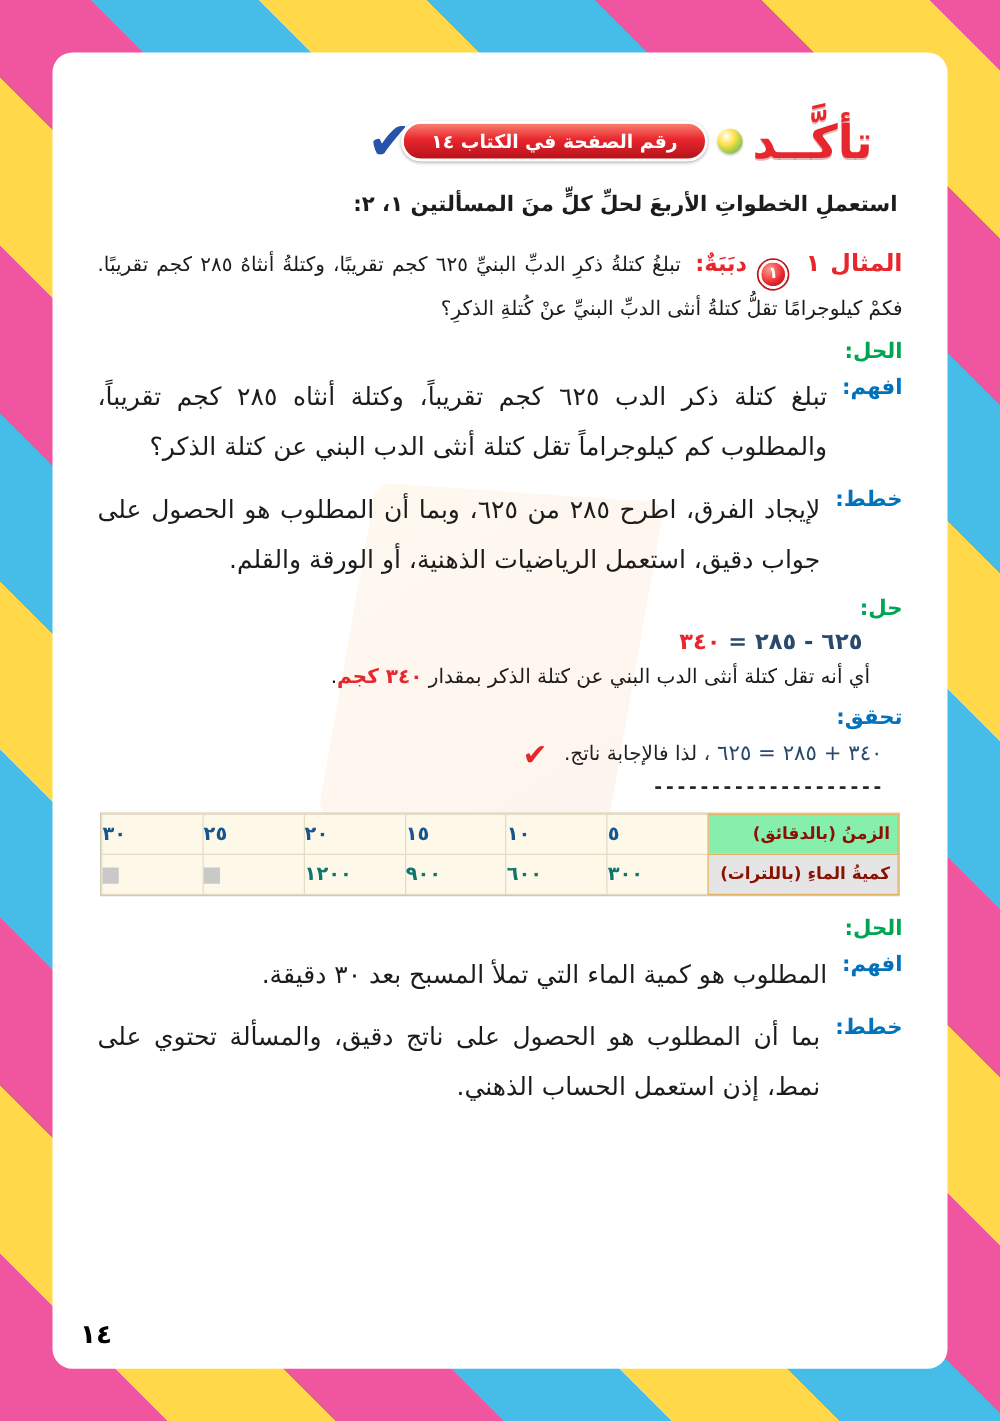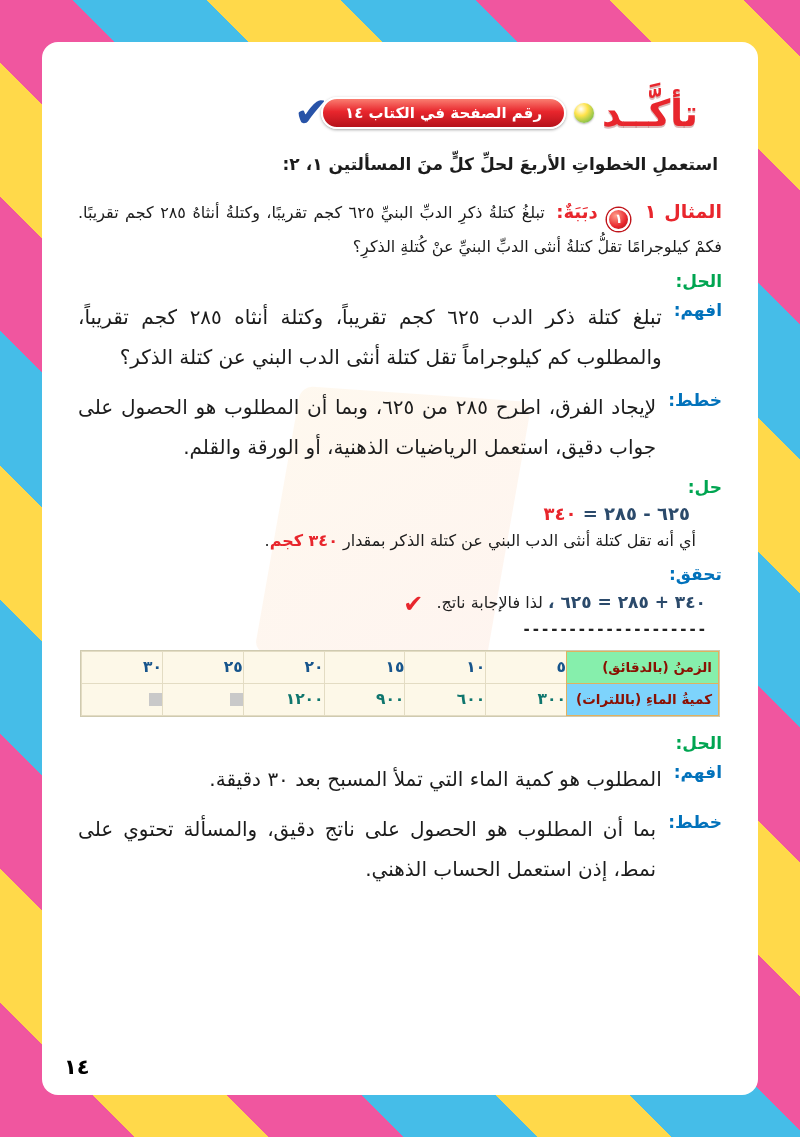--- a/index.html
+++ b/index.html
@@ -47,34 +47,34 @@
   .green{color:#00a551}
   .blue{color:#0272bb}
   .sol-label{margin:4px 0 6px}
   .step{display:flex;gap:12px;align-items:flex-start;margin:4px 0 10px}
   .step .lbl{flex:0 0 auto;padding-top:3px}
   .step p{flex:1;font-size:20px;line-height:2;text-align:justify}
   .eq{width:max-content;font-size:18px;font-weight:bold;color:#2b4a6b;margin:2px 32px 2px 0}
   .red-val{color:#e8262d;font-weight:bold}
   .conclusion{font-size:16px;line-height:1.9;padding-right:26px;margin:2px 0 8px}
   .check-line{width:max-content;margin:4px 16px 2px 0;font-size:16px}
-  .check-line .eq-part{font-weight:bold;color:#2b4a6b;font-size:17px}
+  .check-line .eq-part{font-weight:normal;color:#2b4a6b;font-size:17px}
   .check-line .phrase{color:#222}
   .red-check{color:#e8262d;font-size:24px;font-weight:bold;vertical-align:-4px;margin-right:8px;
     display:inline-block}
   .divider{width:max-content;margin:0 14px 12px 0;letter-spacing:3px;color:#222;
     font-weight:bold;font-size:15px}
   
   .table-wrap{margin:10px 2px 16px;border:1px solid #cfcab0}
   table{width:100%;border-collapse:collapse;table-layout:fixed}
   col.c-head{width:152px}
   th.rowhead{font-size:13.5px;font-weight:bold;color:#8a1002;padding:6px 6px;border:1px solid #e0b160}
   tr.time-row th{background:#86efac}
-  tr.water-row th{background:#7dd3fc}
-  td{background:#FDF8E8;border:1px solid #e3dcc3;text-align:right;font-size:15.5px;
+  tr.water-row th{background:#e5e5e5}
+  td{background:#FDF8E8;border:1px solid #e3dcc3;text-align:left;font-size:15.5px;
     font-weight:bold;height:32px}
   tr.time-row td{color:#17558c}
   tr.water-row td{color:#0f766e}
   .sq{display:inline-block;width:13px;height:13px;background:#c9c9c9;vertical-align:middle}
   .page-num{position:absolute;left:22px;bottom:16px;font-size:21px;font-weight:bold;color:#000}
 </style>
 </head>
 <body>
 
 <div class="panel">

